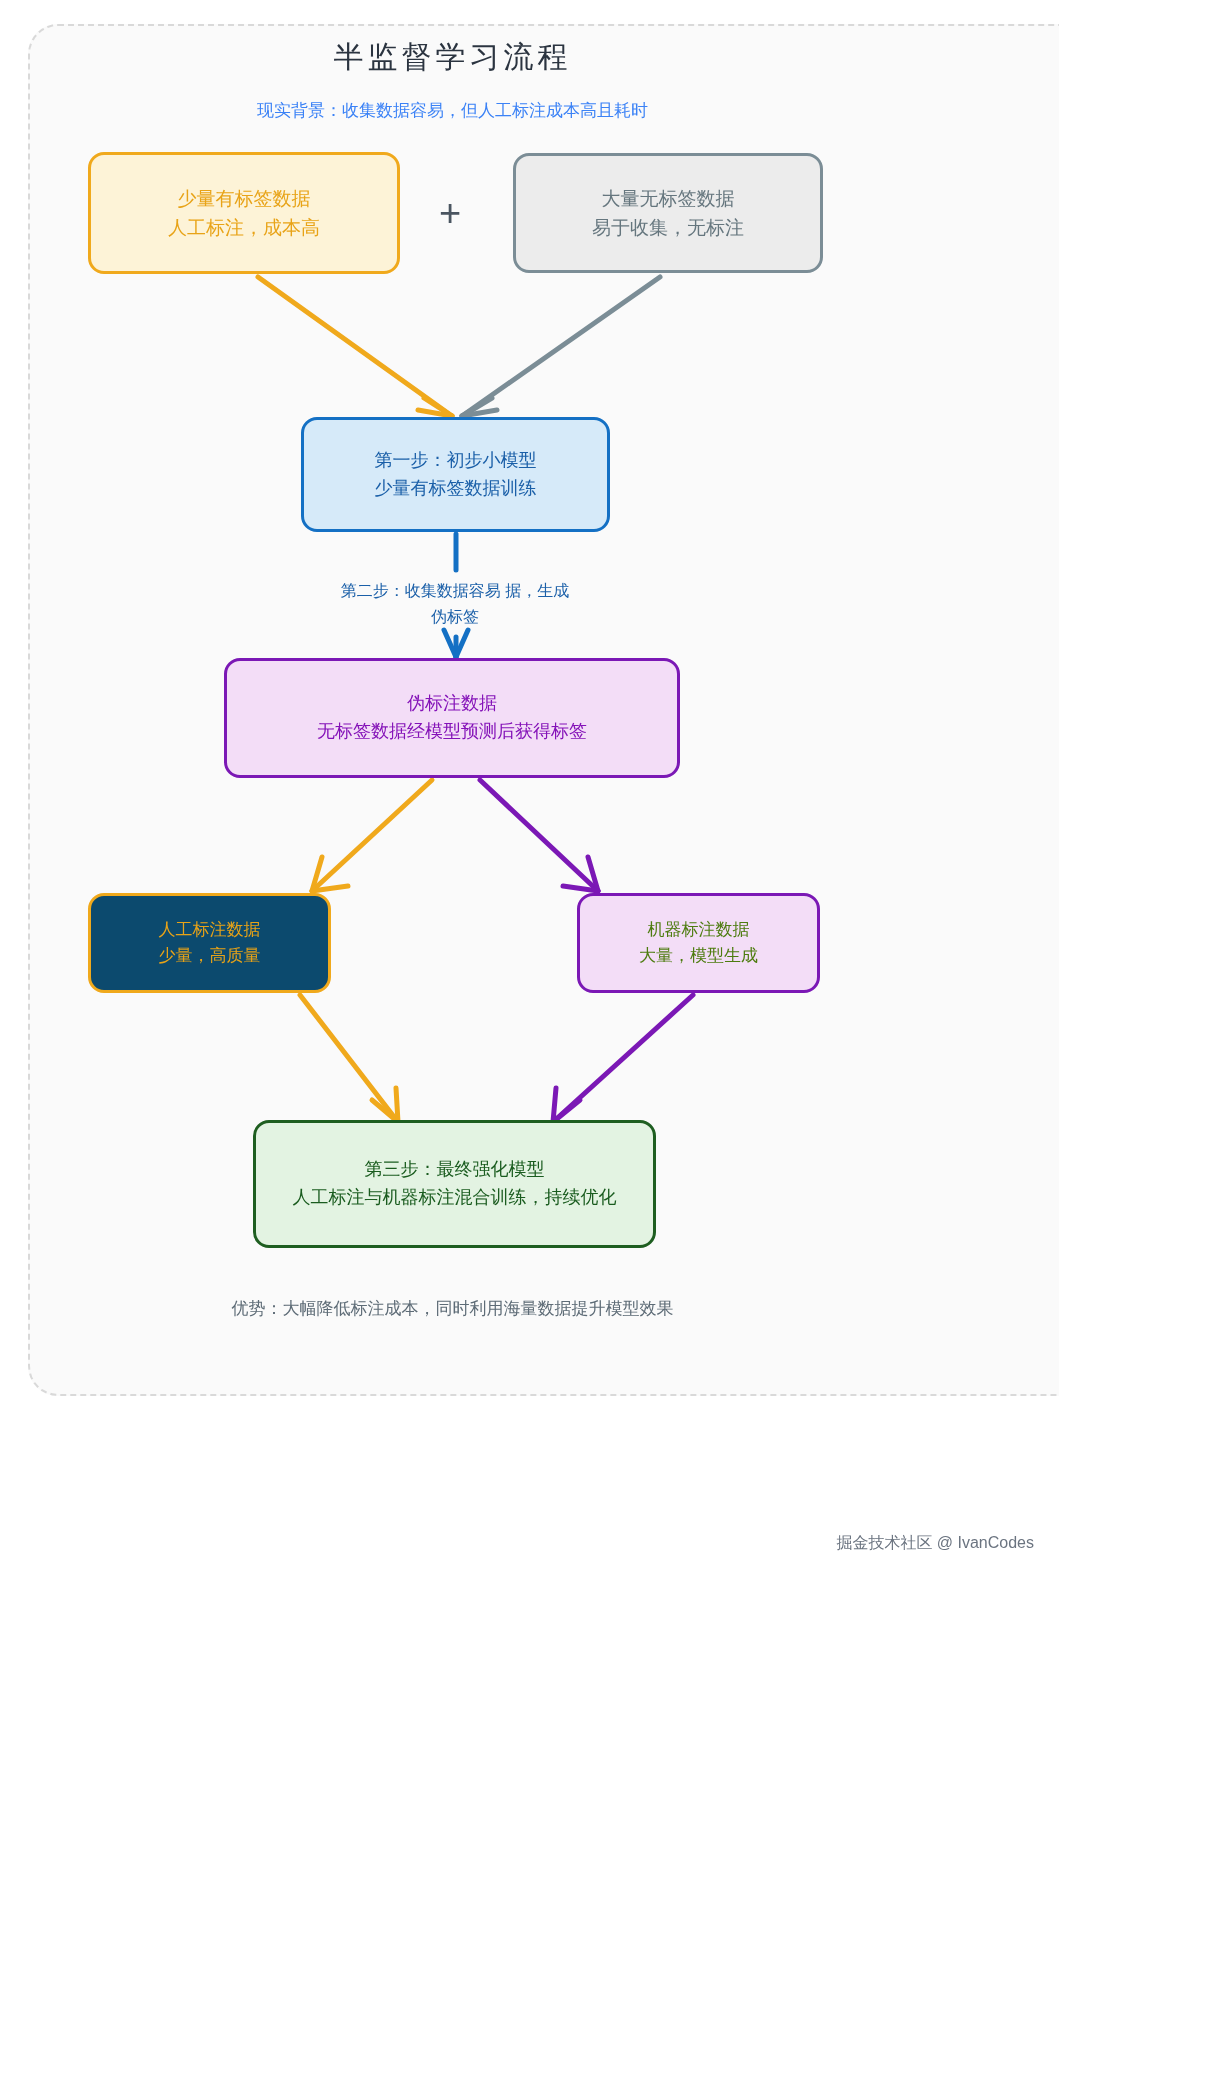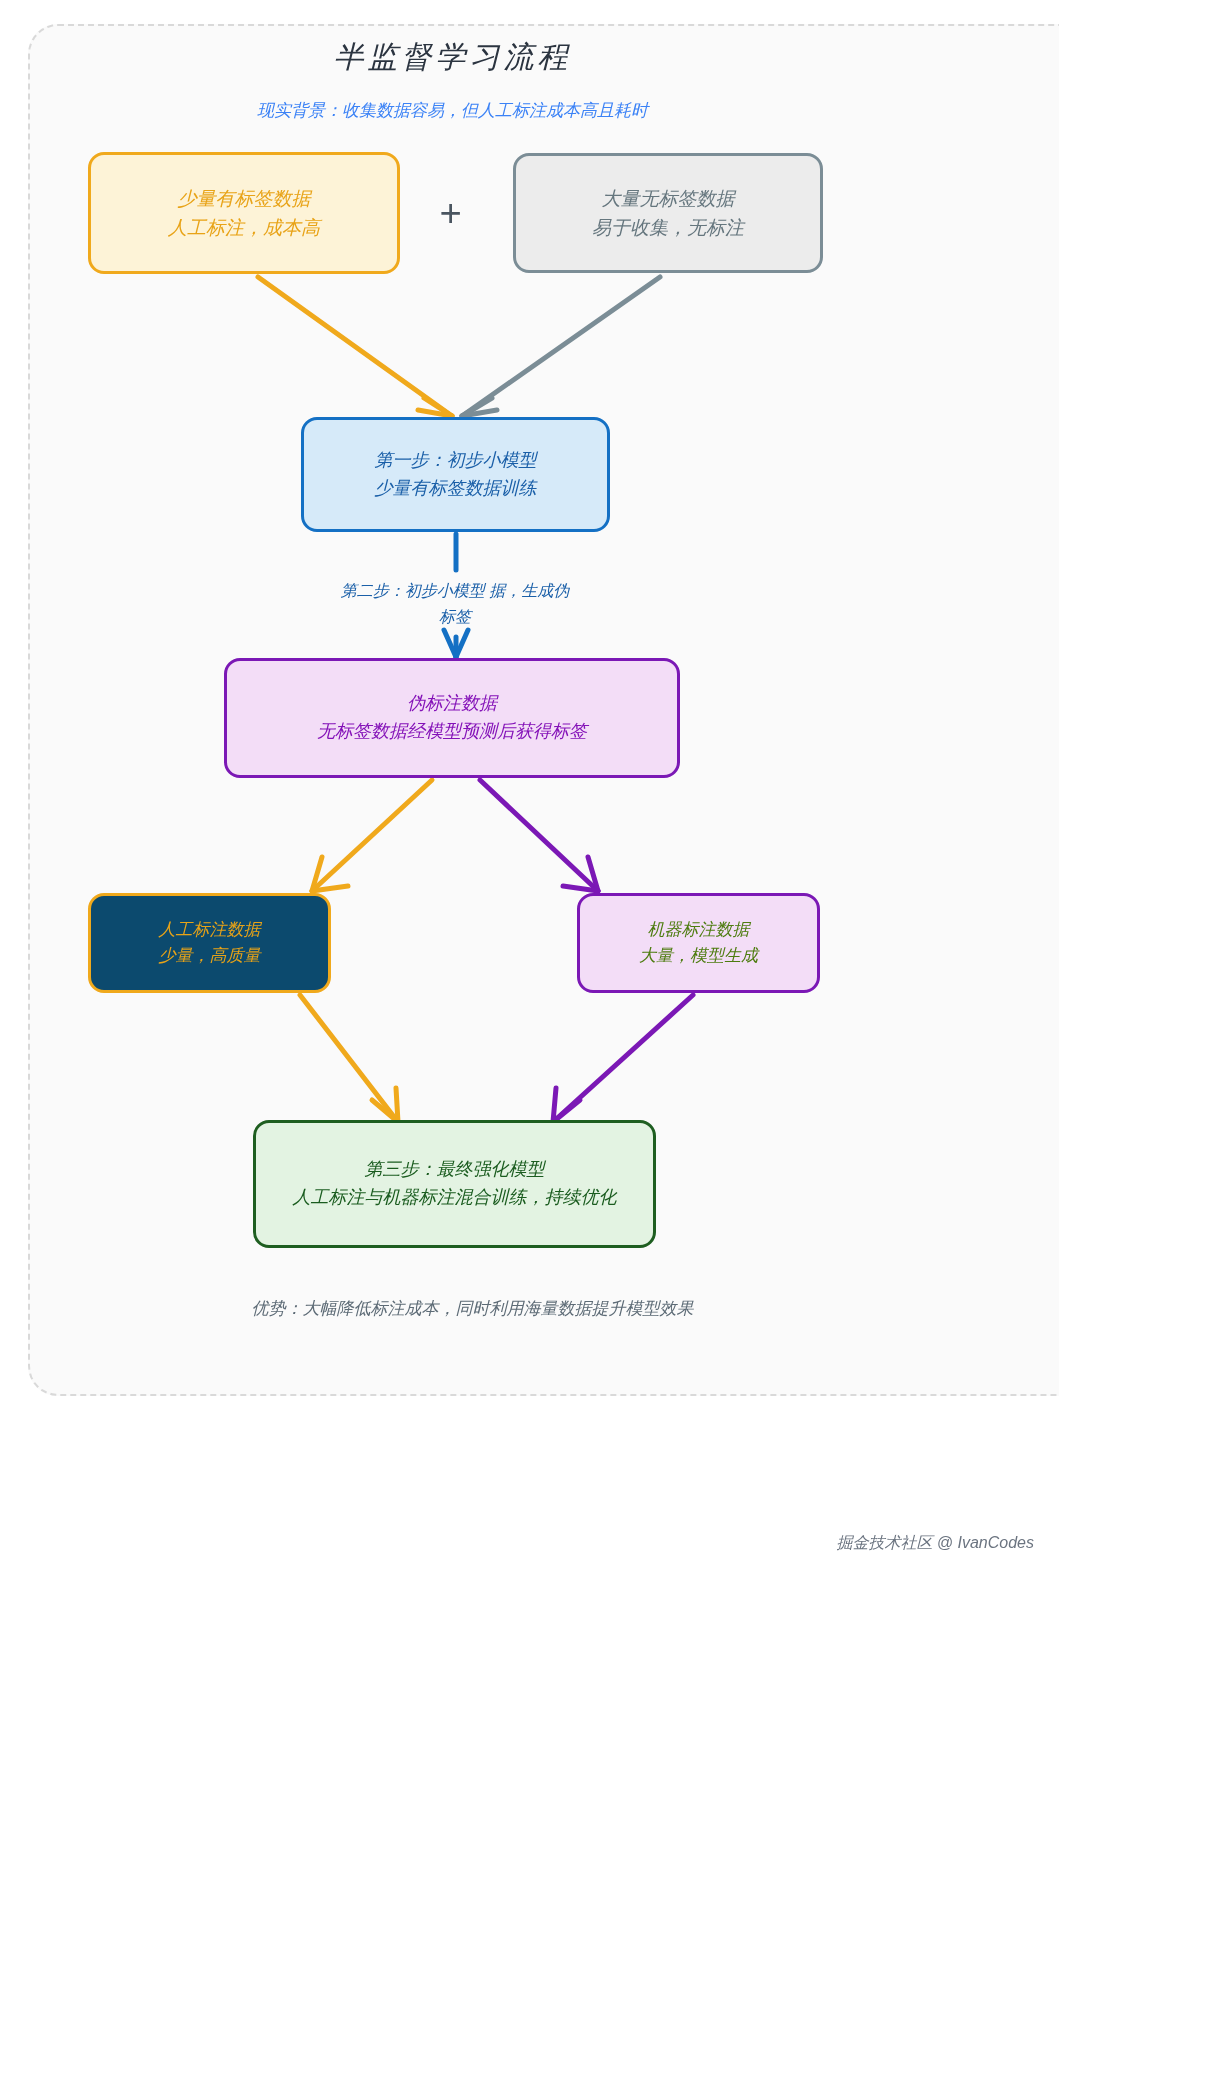--- a/index.html
+++ b/index.html
@@ -6,21 +6,20 @@
   html, body {
     width: 1205px; height: 2100px;
     background: #ffffff;
     font-family: "Liberation Sans", "DejaVu Sans", sans-serif;
   }
   #root {
     position: relative;
     width: 1059px; height: 2100px;
     background: #ffffff;
     overflow: hidden;
-    font-style: italic;
   }
   
   #canvas-frame {
     position: absolute;
     left: 28px; top: 24px;
     width: 1148px; height: 1372px;
     border: 2px dashed #d9d9d9;
     border-radius: 30px;
     background: #fafafa;
   }
@@ -95,21 +94,21 @@
     position: absolute; left: 0; top: 99px; width: 905px;
     text-align: center; font-size: 17px; color: #3b82f6; z-index: 3;
   }
   .edge-label {
     position: absolute; left: 337px; top: 578px; width: 236px;
     text-align: center; font-size: 16px; color: #1a5fa8;
     line-height: 1.6; z-index: 3;
   }
   .footer-note {
     position: absolute; left: 0; top: 1297px; width: 905px;
-    text-align: center; font-size: 17px; color: #5d6b76; z-index: 3; margin-left: 20px;
+    text-align: center; font-size: 17px; color: #5d6b76; z-index: 3;
   }
   .watermark {
     position: absolute; right: 25px; top: 1533px;
     font-size: 16px; color: #6b7480; z-index: 3;
   }
 </style>
 </head>
 <body>
 
 <div id="root">
@@ -177,21 +176,21 @@
     <span class="ln">大量无标签数据</span>
     <span class="ln">易于收集，无标注</span>
   </div>
 
   <div class="node n-step1">
     <span class="ln">第一步：初步小模型</span>
     <span class="ln">少量有标签数据训练</span>
   </div>
 
   <div class="edge-label">
-    <span class="ln">第二步：初步小模型</span>
+    <span class="ln">第二步：收集数据容易</span>
     <span class="ln">据，生成伪标签</span>
   </div>
 
   <div class="node n-pseudo">
     <span class="ln">伪标注数据</span>
     <span class="ln">无标签数据经模型预测后获得标签</span>
   </div>
 
   <div class="node n-human">
     <span class="ln">人工标注数据</span>

